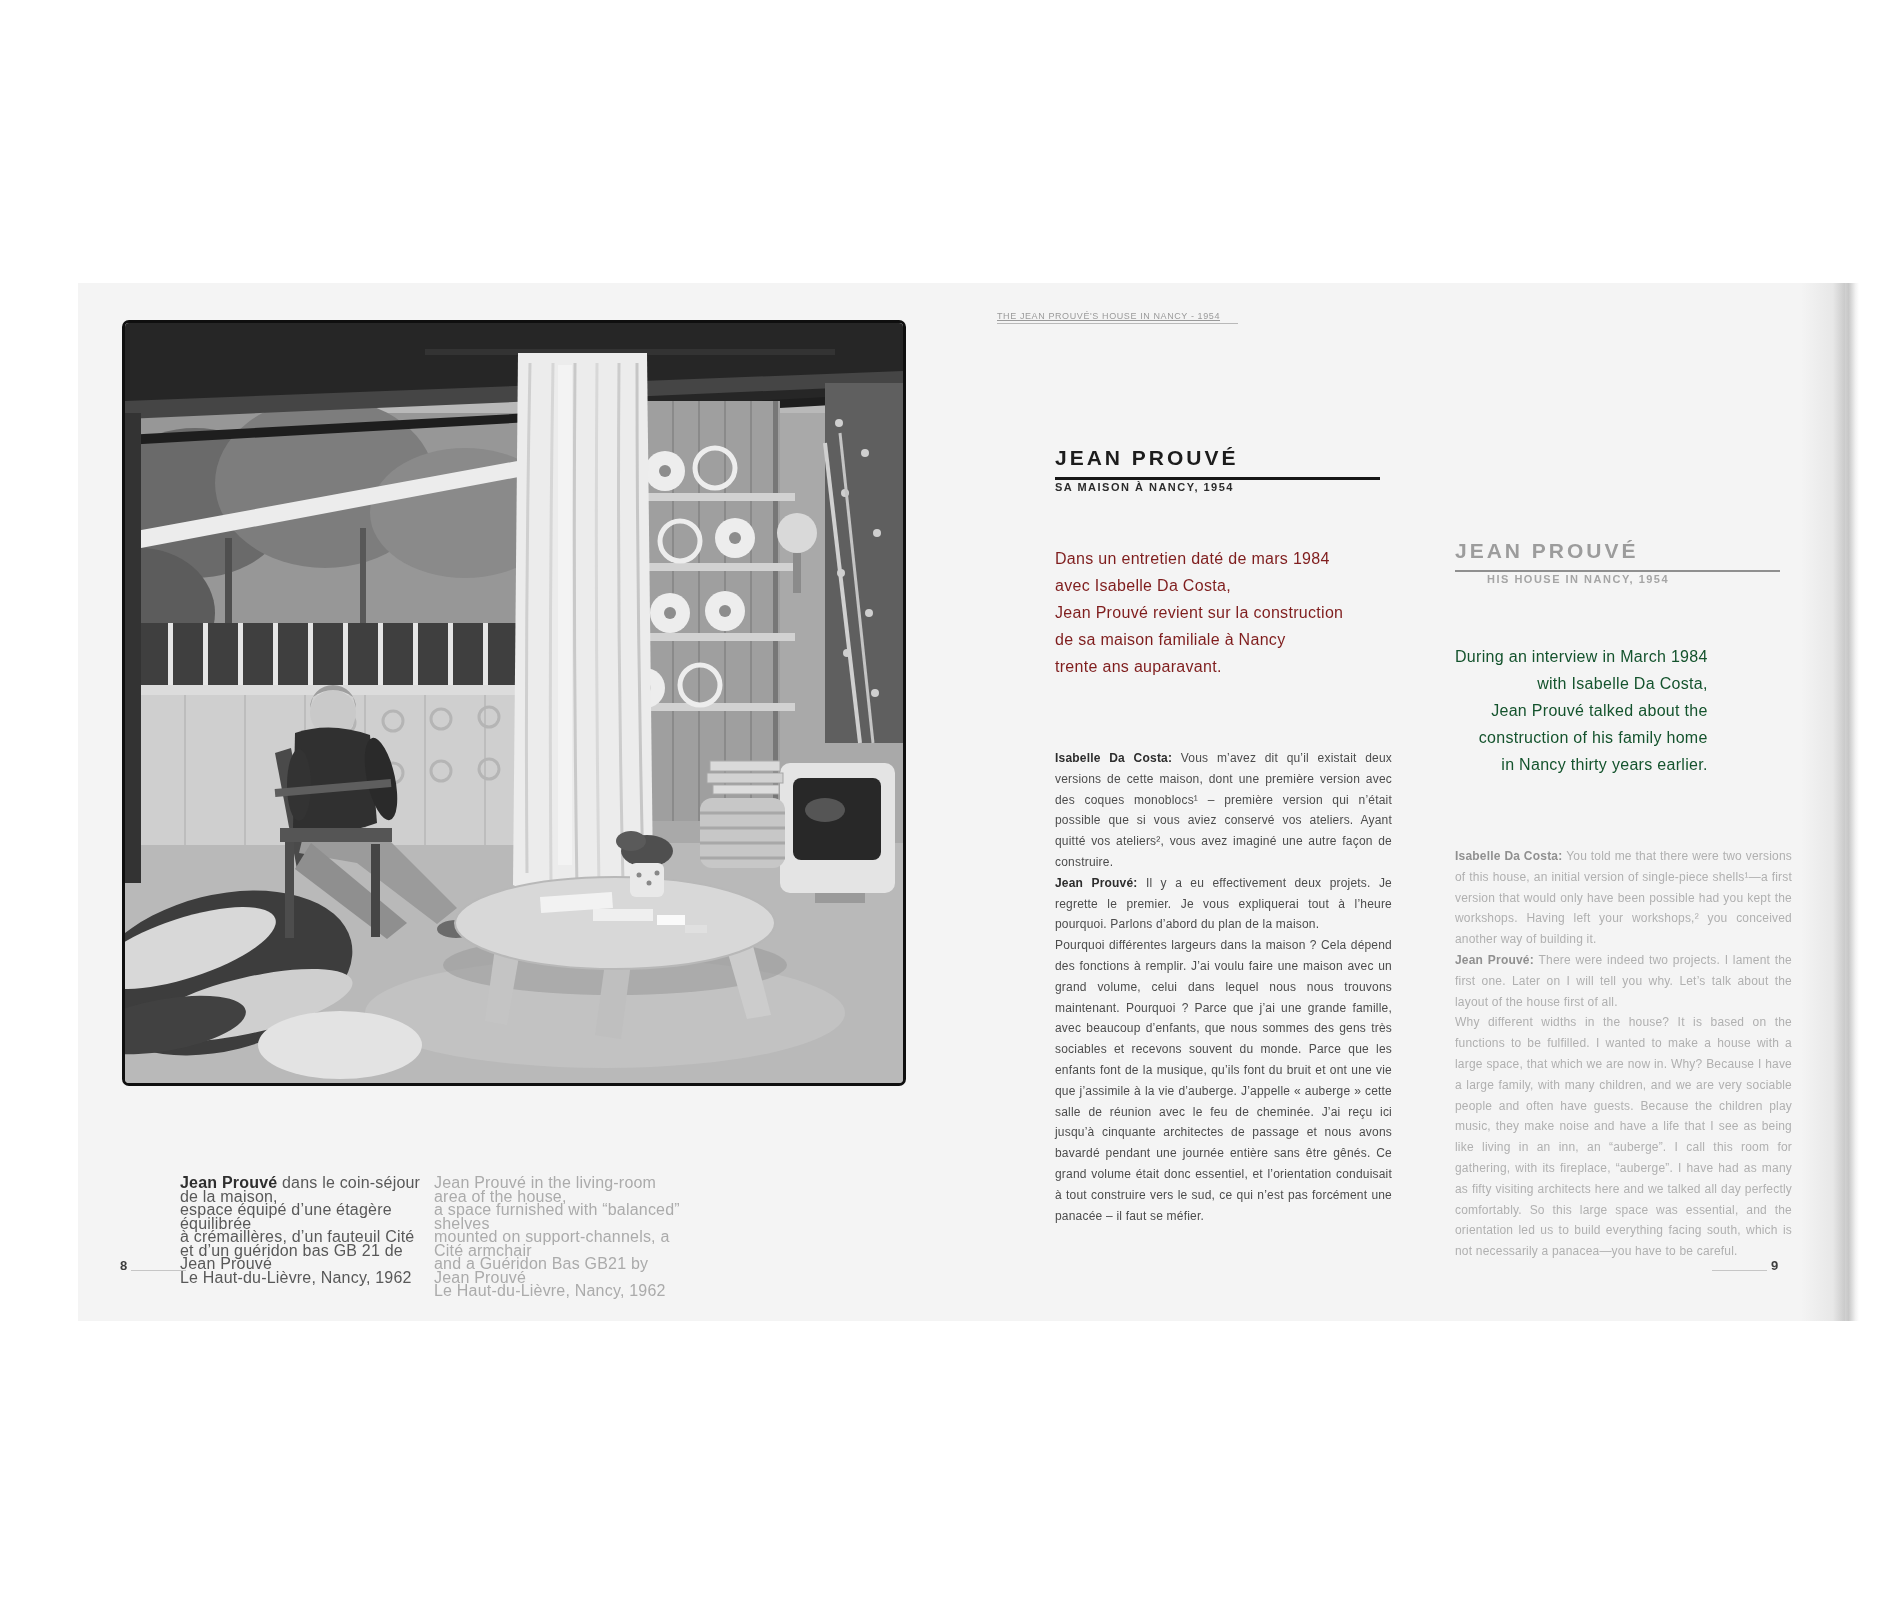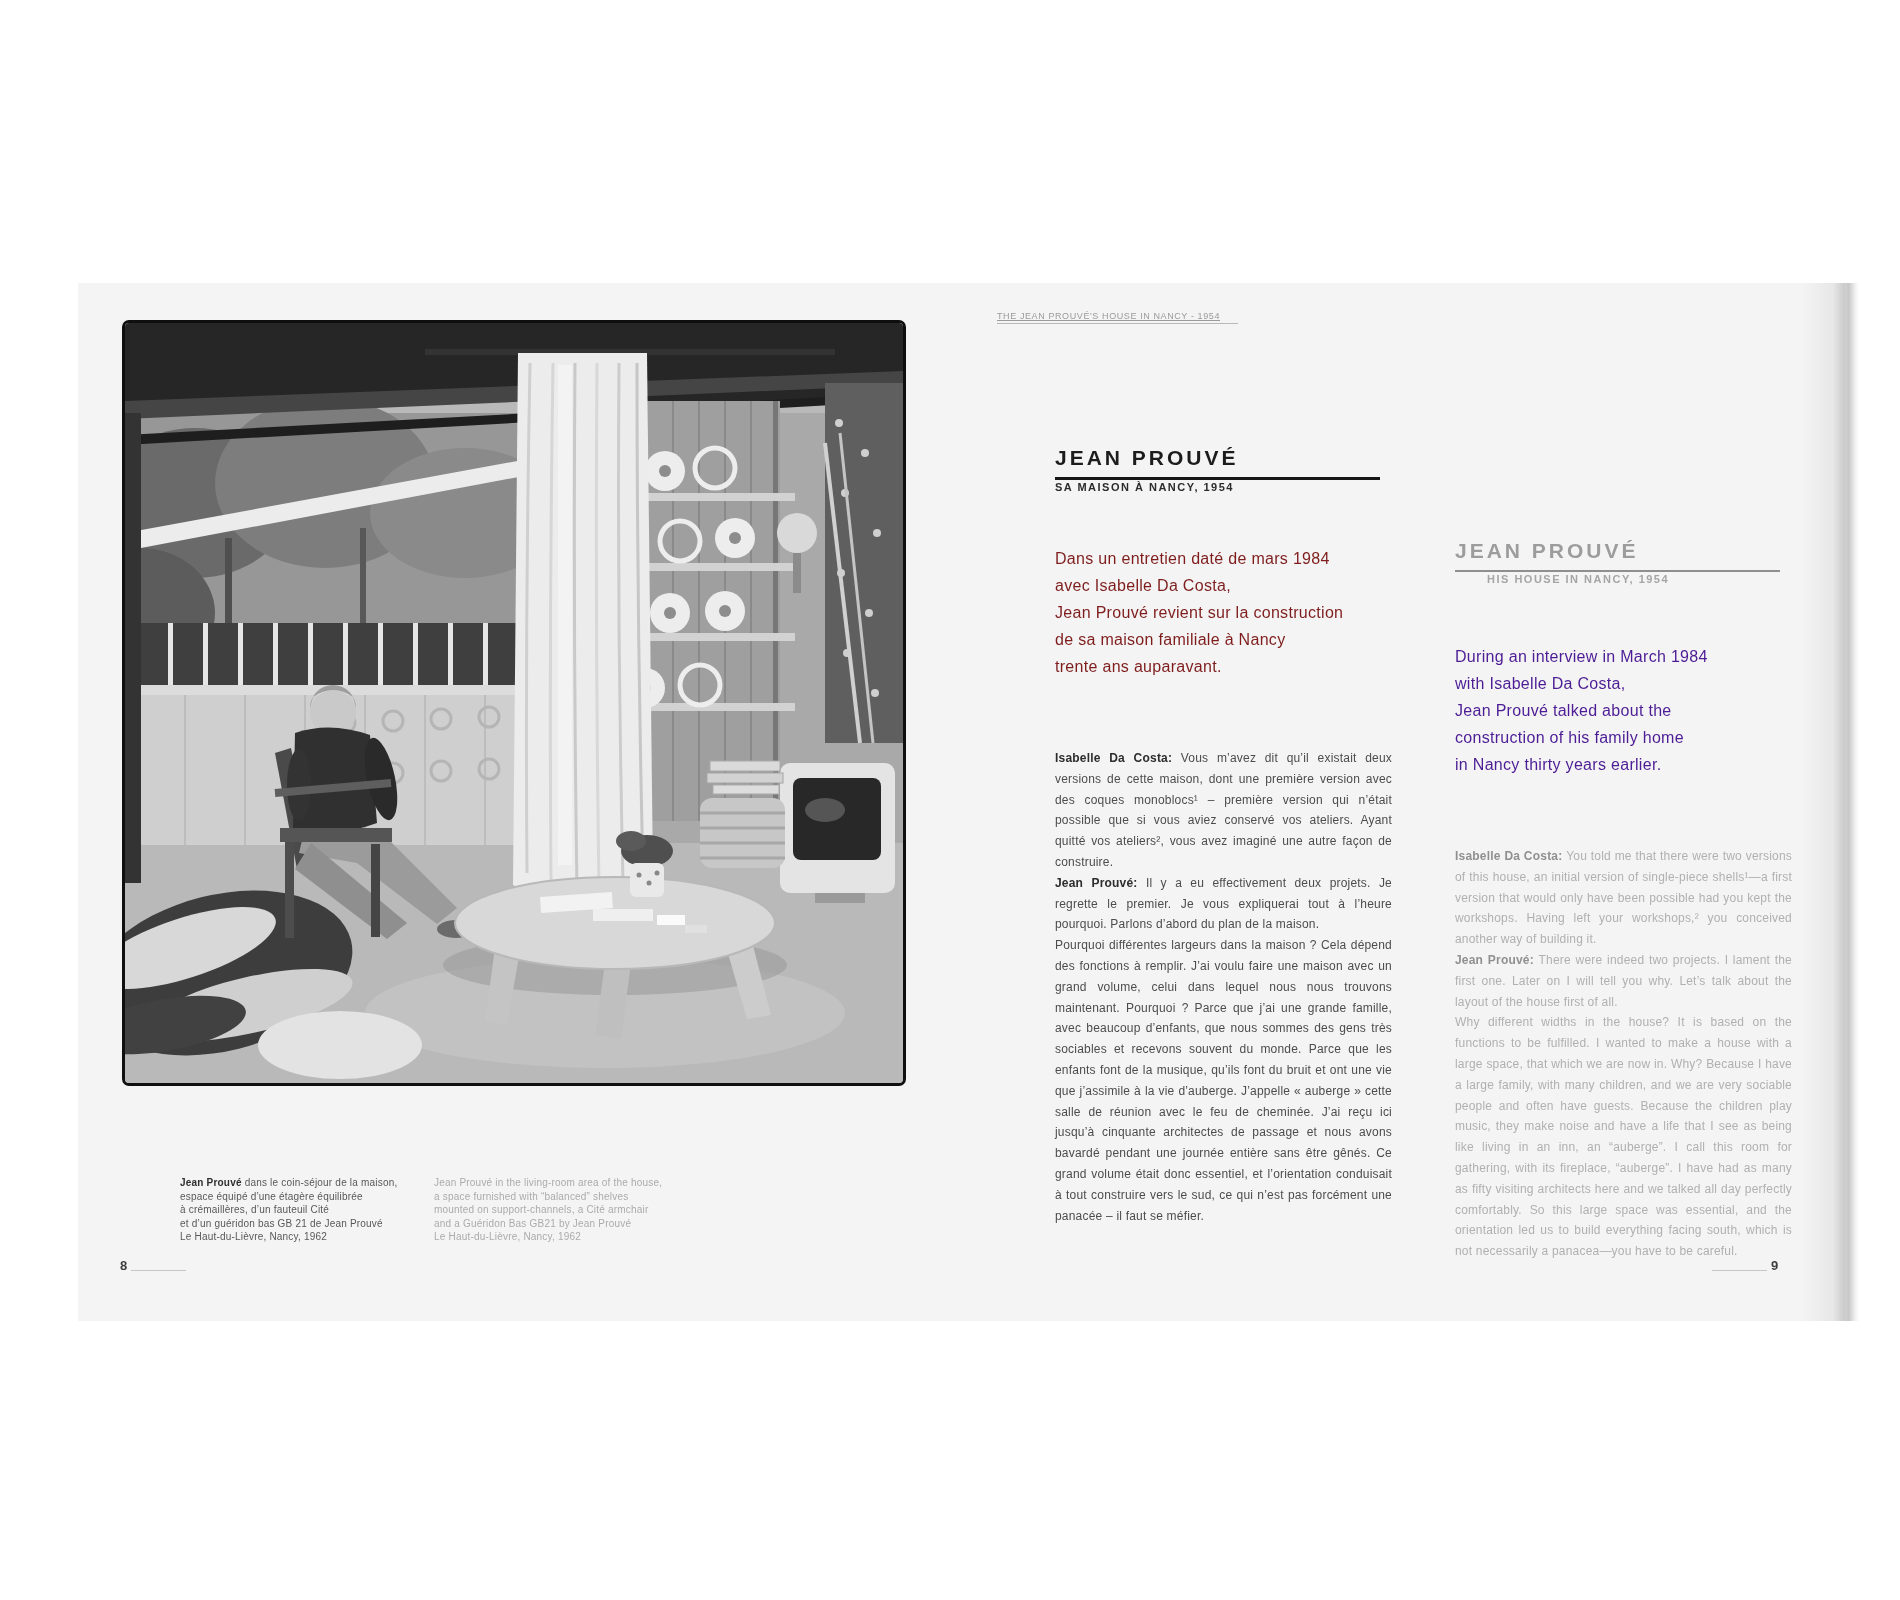--- a/index.html
+++ b/index.html
@@ -5,21 +5,21 @@
   html,body{margin:0;padding:0;background:#ffffff;width:1900px;height:1600px;
     font-family:"Liberation Sans","DejaVu Sans",sans-serif;}
   .spread{position:absolute;left:78px;top:283px;width:1767px;height:1038px;
     background:#f4f4f4;}
   .page-edge-shadow{position:absolute;right:-14px;top:0;bottom:0;width:58px;pointer-events:none;
     background:linear-gradient(to right,rgba(120,120,120,0) 0%,rgba(120,120,120,0.10) 55%,rgba(110,110,110,0.38) 82%,rgba(150,150,150,0.12) 94%,rgba(255,255,255,0) 100%);}
   
   .photo-frame{position:absolute;left:44px;top:37px;width:778px;height:760px;
     border:3px solid #0f0f0f;border-radius:7px;overflow:hidden;background:#b9b9b9;}
   .photo-frame svg{display:block}
-  .caption{position:absolute;top:893px;font-size:10px;line-height:13.5px;letter-spacing:0.2px;}
+  .caption{position:absolute;top:893px;font-size:16px;line-height:13.5px;letter-spacing:0.2px;}
   .caption p,.caption div{margin:0;}
   .caption-fr{left:102px;width:250px;color:#585858;}
   .caption-fr b{color:#2f2f2f;font-weight:700;}
   .caption-en{left:356px;width:250px;color:#ababab;}
   .pagenum{position:absolute;top:975px;display:flex;align-items:flex-end;gap:4px;
     font-size:13px;font-weight:700;color:#3d3d3d;}
   .pagenum .rule{display:inline-block;width:55px;height:1px;background:#c6c6c6;margin-bottom:2px;}
   .pagenum-left{left:42px;}
   .pagenum-right{left:1634px;}
   
@@ -30,21 +30,21 @@
   .col-en{left:1377px;}
   .block-title{position:absolute;width:325px;font-size:21px;font-weight:700;letter-spacing:3px;
     padding-bottom:7px;}
   .fr-title{top:163px;color:#1c1c1c;border-bottom:3px solid #161616;}
   .en-title{top:256px;color:#9c9c9c;border-bottom:2px solid #8f8f8f;}
   .block-subtitle{position:absolute;font-size:11px;font-weight:700;letter-spacing:1.5px;}
   .fr-subtitle{top:198px;color:#2b2b2b;}
   .en-subtitle{top:290px;color:#a5a5a5;padding-left:32px;}
   .intro{position:absolute;font-size:16px;line-height:27px;letter-spacing:0.3px;}
   .fr-intro{top:262px;color:#7f1d1d;}
-  .en-intro{top:360px;color:#4c1d95;}
+  .en-intro{top:360px;color:#14532d;text-align:right;}
   .bodytext{position:absolute;font-size:12px;line-height:20.8px;letter-spacing:0.2px;
     text-align:justify;}
   .bodytext p{margin:0;}
   .fr-body{top:465px;color:#4c4c4c;}
   .fr-body b{color:#2d2d2d;}
   .en-body{top:563px;color:#b0b0b0;}
   .en-body b{color:#909090;}
 </style>
 </head>
 <body>

